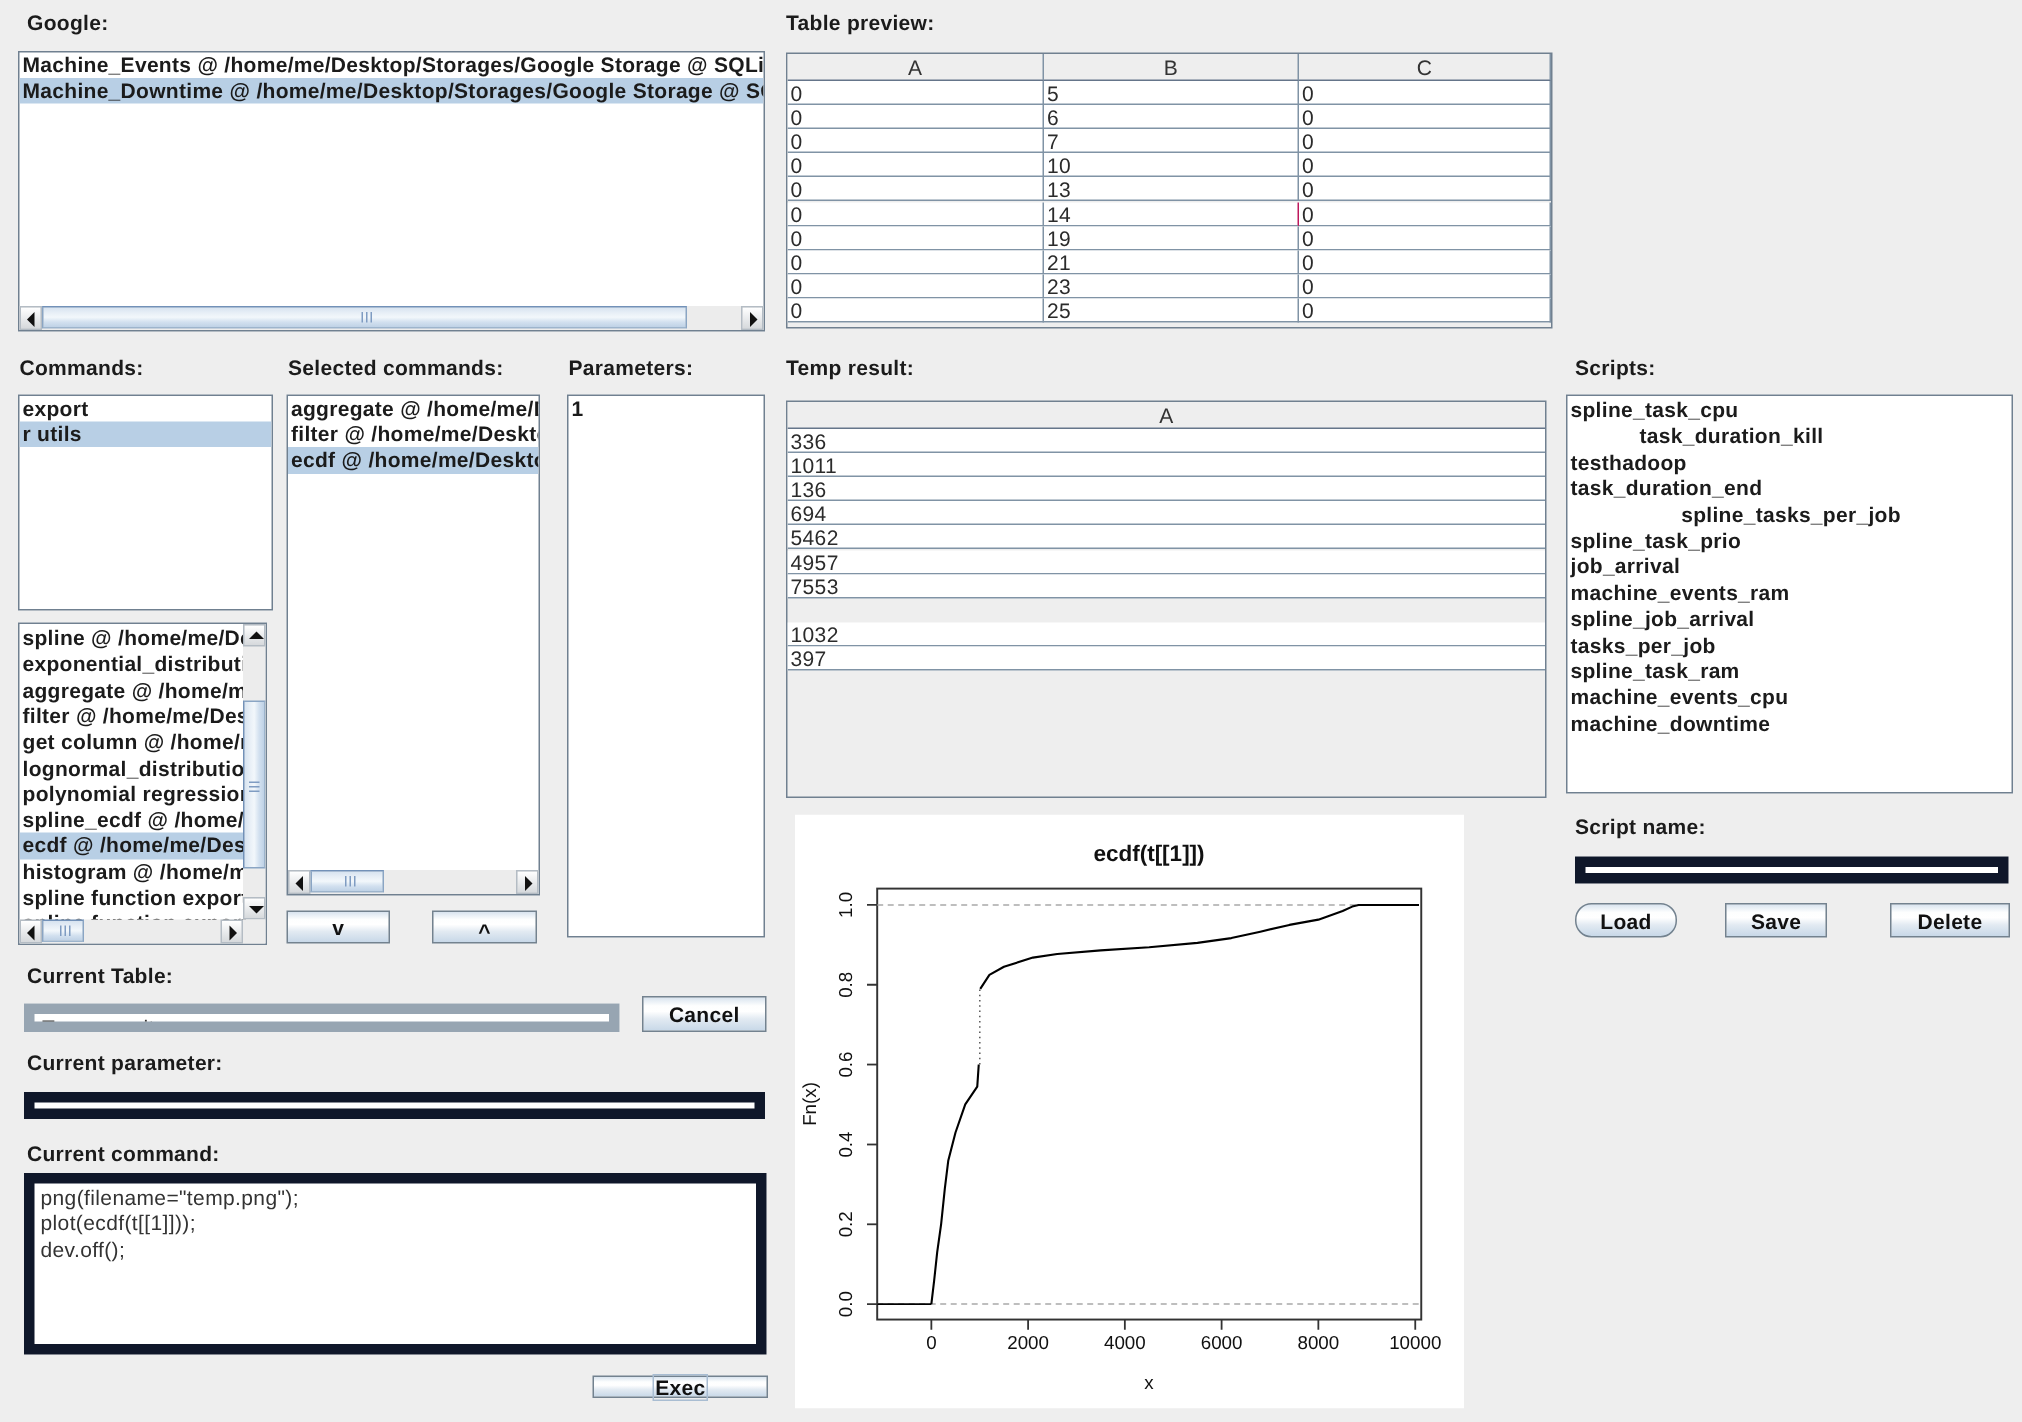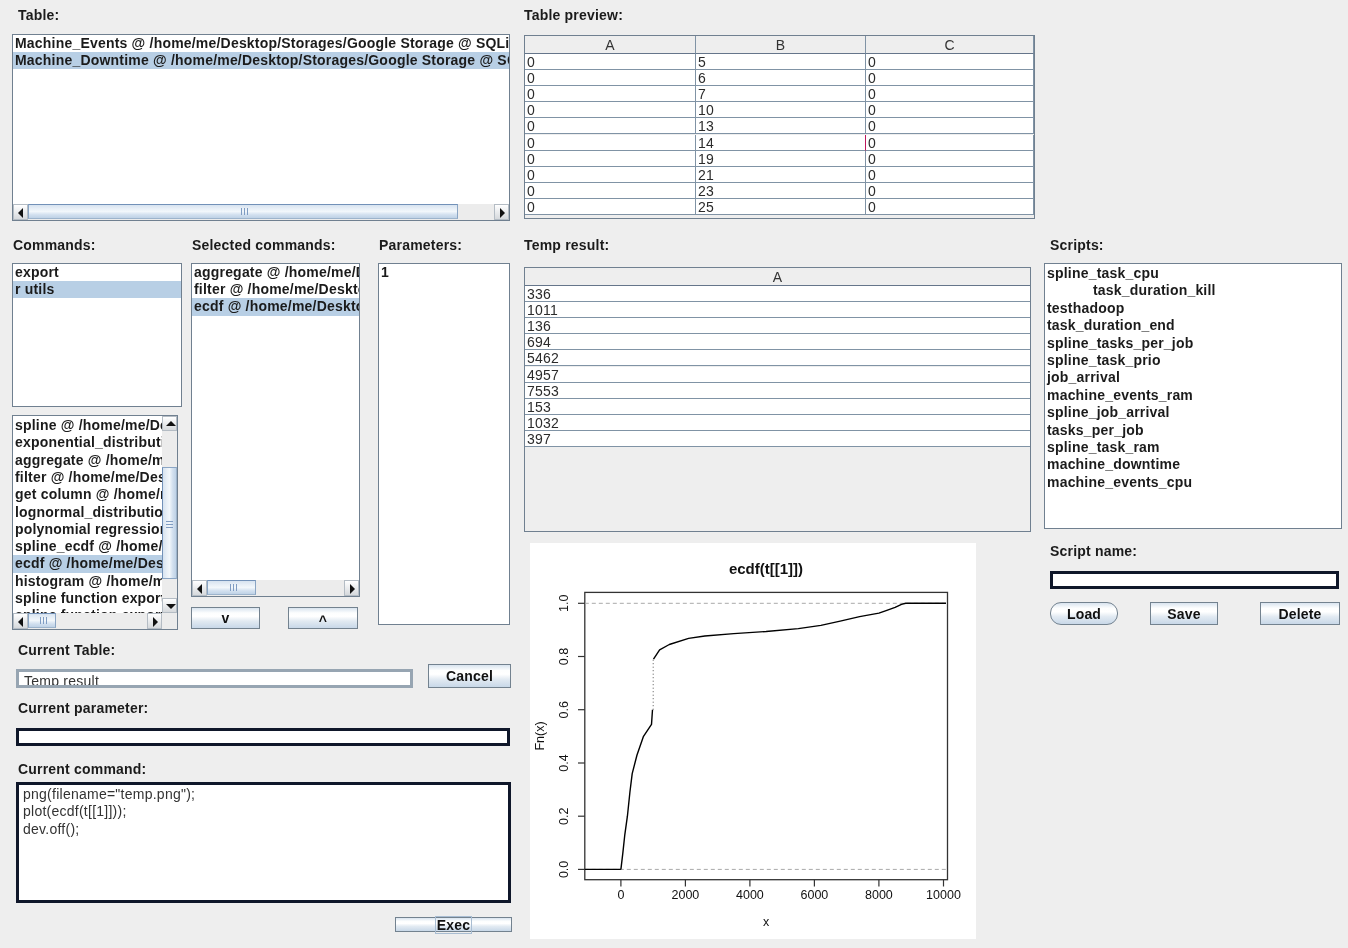--- a/index.html
+++ b/index.html
@@ -5,40 +5,40 @@
 html,body{margin:0;padding:0;}
 body{width:1348px;height:948px;position:relative;background:#eeeeee;overflow:hidden;
   font-family:"Liberation Sans",sans-serif;}
 .lbl{position:absolute;font-weight:bold;font-size:14px;color:#1b1b1b;white-space:nowrap;letter-spacing:0.2px;}
 .box{position:absolute;background:#fff;border:1px solid #708090;overflow:hidden;box-sizing:border-box;}
 .li{font-weight:bold;font-size:14px;color:#1b1b1b;white-space:nowrap;padding-left:2px;overflow:hidden;letter-spacing:0.2px;}
 .sel{background:#b8cfe5;}
 .btn{position:absolute;box-sizing:border-box;border:1px solid #73828f;
   background:linear-gradient(180deg,#d9e4ef 0%,#fdfefe 25%,#ffffff 42%,#e2eaf2 65%,#c8d8e8 100%);
   font-weight:bold;font-size:14px;color:#111;text-align:center;display:flex;align-items:center;justify-content:center;letter-spacing:0.2px;}
-.fld{position:absolute;background:#fff;border:3px solid #0f172a;box-sizing:border-box;
+.fld{position:absolute;background:#fff;border:7px solid #0f172a;box-sizing:border-box;
   font-size:14px;color:#333;white-space:nowrap;overflow:hidden;letter-spacing:0.25px;}
 .abs{position:absolute;}
 .arrow{position:absolute;box-sizing:border-box;background:linear-gradient(180deg,#ffffff 0%,#e8eaec 55%,#d6d9dc 100%);border:1px solid #b4bcc4;}
 .tri{position:absolute;width:0;height:0;}
 .thumbh{position:absolute;box-sizing:border-box;
   background:linear-gradient(180deg,#d7e3f0 0%,#e9f0f7 30%,#f2f7fb 50%,#d2e0ef 75%,#bfd2e6 100%);
   border-top:1px solid #7291b8;border-bottom:1px solid #9db4cc;border-left:1px solid #8aa5c4;border-right:1px solid #8aa5c4;}
 .thumbv{position:absolute;box-sizing:border-box;
   background:linear-gradient(90deg,#d7e3f0 0%,#e9f0f7 30%,#f2f7fb 50%,#d2e0ef 75%,#bfd2e6 100%);
   border-left:1px solid #7291b8;border-right:1px solid #9db4cc;border-top:1px solid #8aa5c4;border-bottom:1px solid #8aa5c4;}
 .jt{position:absolute;background:#eeeeee;border:1px solid #708090;box-sizing:border-box;overflow:hidden;}
 .jth{position:absolute;box-sizing:border-box;background:#eeeeee;border-bottom:1px solid #65758a;
   font-size:14px;color:#333;text-align:center;}
 .jtc{position:absolute;box-sizing:border-box;background:#fff;border-bottom:1px solid #8093a5;
   font-size:14px;color:#2b2b2b;padding-left:2px;white-space:nowrap;overflow:hidden;letter-spacing:0.25px;}
 </style>
 </head>
 <body>
-<div class="lbl" style="left:18px;top:7px;">Table:</div>
+<div class="lbl" style="left:18px;top:7px;">Google:</div>
 <div class="lbl" style="left:524px;top:7px;">Table preview:</div>
 <div class="lbl" style="left:13px;top:237px;">Commands:</div>
 <div class="lbl" style="left:192px;top:237px;">Selected commands:</div>
 <div class="lbl" style="left:379px;top:237px;">Parameters:</div>
 <div class="lbl" style="left:524px;top:237px;">Temp result:</div>
 <div class="lbl" style="left:1050px;top:237px;">Scripts:</div>
 <div class="lbl" style="left:18px;top:642px;">Current Table:</div>
 <div class="lbl" style="left:18px;top:700px;">Current parameter:</div>
 <div class="lbl" style="left:18px;top:761px;">Current command:</div>
 <div class="lbl" style="left:1050px;top:543px;">Script name:</div>
@@ -96,21 +96,20 @@
 </div>
 <div class="jt" style="left:524px;top:267px;width:507px;height:265px;">
 <div class="jth" style="left:0;top:0;width:505px;height:18px;line-height:18px;">A</div>
 <div class="jtc" style="left:0;top:18.0px;width:505px;height:16.1px;line-height:16px;">336</div>
 <div class="jtc" style="left:0;top:34.1px;width:505px;height:16.1px;line-height:16px;">1011</div>
 <div class="jtc" style="left:0;top:50.2px;width:505px;height:16.1px;line-height:16px;">136</div>
 <div class="jtc" style="left:0;top:66.30000000000001px;width:505px;height:16.1px;line-height:16px;">694</div>
 <div class="jtc" style="left:0;top:82.4px;width:505px;height:16.1px;line-height:16px;">5462</div>
 <div class="jtc" style="left:0;top:98.5px;width:505px;height:16.1px;line-height:16px;">4957</div>
 <div class="jtc" style="left:0;top:114.60000000000001px;width:505px;height:16.1px;line-height:16px;">7553</div>
-<div class="jtc" style="left:0;top:130.70000000000002px;width:505px;height:16.1px;line-height:16px;">153</div>
 <div class="jtc" style="left:0;top:146.8px;width:505px;height:16.1px;line-height:16px;">1032</div>
 <div class="jtc" style="left:0;top:162.9px;width:505px;height:16.1px;line-height:16px;">397</div>
 </div>
 <div class="box" style="left:12px;top:263px;width:170px;height:144px;">
 <div class="li" style="height:16.8px;line-height:16.8px;">export</div>
 <div class="li sel" style="height:16.8px;line-height:16.8px;">r utils</div>
 </div>
 <div class="box" style="left:12px;top:415px;width:166px;height:215px;">
 <div class="li" style="position:absolute;left:0;top:1.0px;width:149px;height:17.3px;line-height:17.3px;">spline @ /home/me/Desktop/Scr</div>
 <div class="li" style="position:absolute;left:0;top:18.3px;width:149px;height:17.3px;line-height:17.3px;">exponential_distribution @ /ho</div>
@@ -185,29 +184,29 @@
 dev.off();</div>
 <div class="btn" style="left:395px;top:917px;width:117px;height:15px;">
     <span style="border:1px solid #a9bdd2;padding:0px 1px;">Exec</span>
   </div>
 <div class="box" style="left:1044px;top:263px;width:298px;height:266px;">
 <div style="padding-top:1px;">
 <div class="li" style="height:17.4px;line-height:17.4px;">spline_task_cpu</div>
 <div class="li" style="height:17.4px;line-height:17.4px;padding-left:48px;">task_duration_kill</div>
 <div class="li" style="height:17.4px;line-height:17.4px;">testhadoop</div>
 <div class="li" style="height:17.4px;line-height:17.4px;">task_duration_end</div>
-<div class="li" style="height:17.4px;line-height:17.4px;">spline_tasks_per_job</div>
+<div class="li" style="height:17.4px;line-height:17.4px;text-align:center;">spline_tasks_per_job</div>
 <div class="li" style="height:17.4px;line-height:17.4px;">spline_task_prio</div>
 <div class="li" style="height:17.4px;line-height:17.4px;">job_arrival</div>
 <div class="li" style="height:17.4px;line-height:17.4px;">machine_events_ram</div>
 <div class="li" style="height:17.4px;line-height:17.4px;">spline_job_arrival</div>
 <div class="li" style="height:17.4px;line-height:17.4px;">tasks_per_job</div>
 <div class="li" style="height:17.4px;line-height:17.4px;">spline_task_ram</div>
+<div class="li" style="height:17.4px;line-height:17.4px;">machine_events_cpu</div>
 <div class="li" style="height:17.4px;line-height:17.4px;">machine_downtime</div>
-<div class="li" style="height:17.4px;line-height:17.4px;">machine_events_cpu</div>
 </div>
 </div>
 <div class="fld" style="left:1050px;top:571px;width:289px;height:18px;"></div>
 <div class="btn" style="left:1050px;top:602px;width:68px;height:23px;border-radius:11px;">Load</div>
 <div class="btn" style="left:1150px;top:602px;width:68px;height:23px;">Save</div>
 <div class="btn" style="left:1260px;top:602px;width:80px;height:23px;">Delete</div>
 <svg style="position:absolute;left:530px;top:543px;" width="446" height="396" viewBox="0 0 446 396">
     <rect x="0" y="0" width="446" height="396" fill="#ffffff"></rect>
     <rect x="54.8" y="49.4" width="362.7" height="287.3" fill="none" stroke="#333" stroke-width="1.3"></rect>
     <line x1="54.8" y1="60.3" x2="417.5" y2="60.3" stroke="#a9a9a9" stroke-width="1" stroke-dasharray="4,3"></line>

